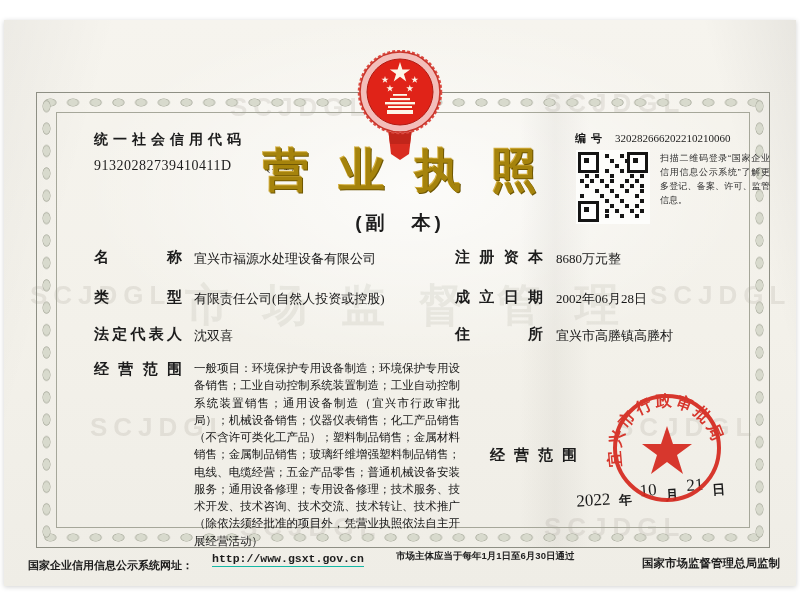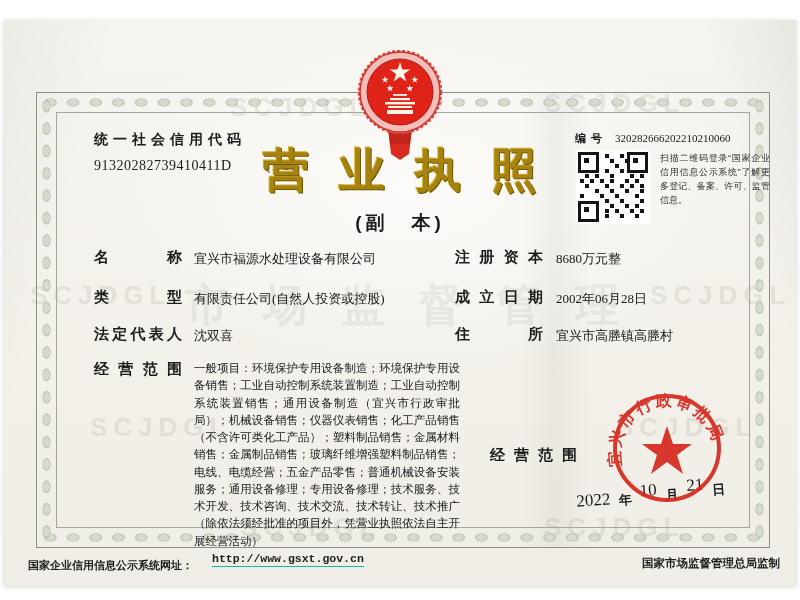--- a/index.html
+++ b/index.html
@@ -197,16 +197,16 @@
   <span class="num d-m">10</span>
   <span class="unit u-2">月</span>
   <span class="num d-d">21</span>
   <span class="unit u-3">日</span>
 </div>
 
 <div class="footer">
   <span class="f-left">国家企业信用信息公示系统网址：</span>
   <span class="f-url">http://www.gsxt.gov.cn</span>
   <span class="f-mid">
-    <br>
+    <span>市场主体应当于每年1月1日至6月30日通过</span><br>
   </span>
   <span class="f-right">国家市场监督管理总局监制</span>
 </div>
 
 </body></html>

